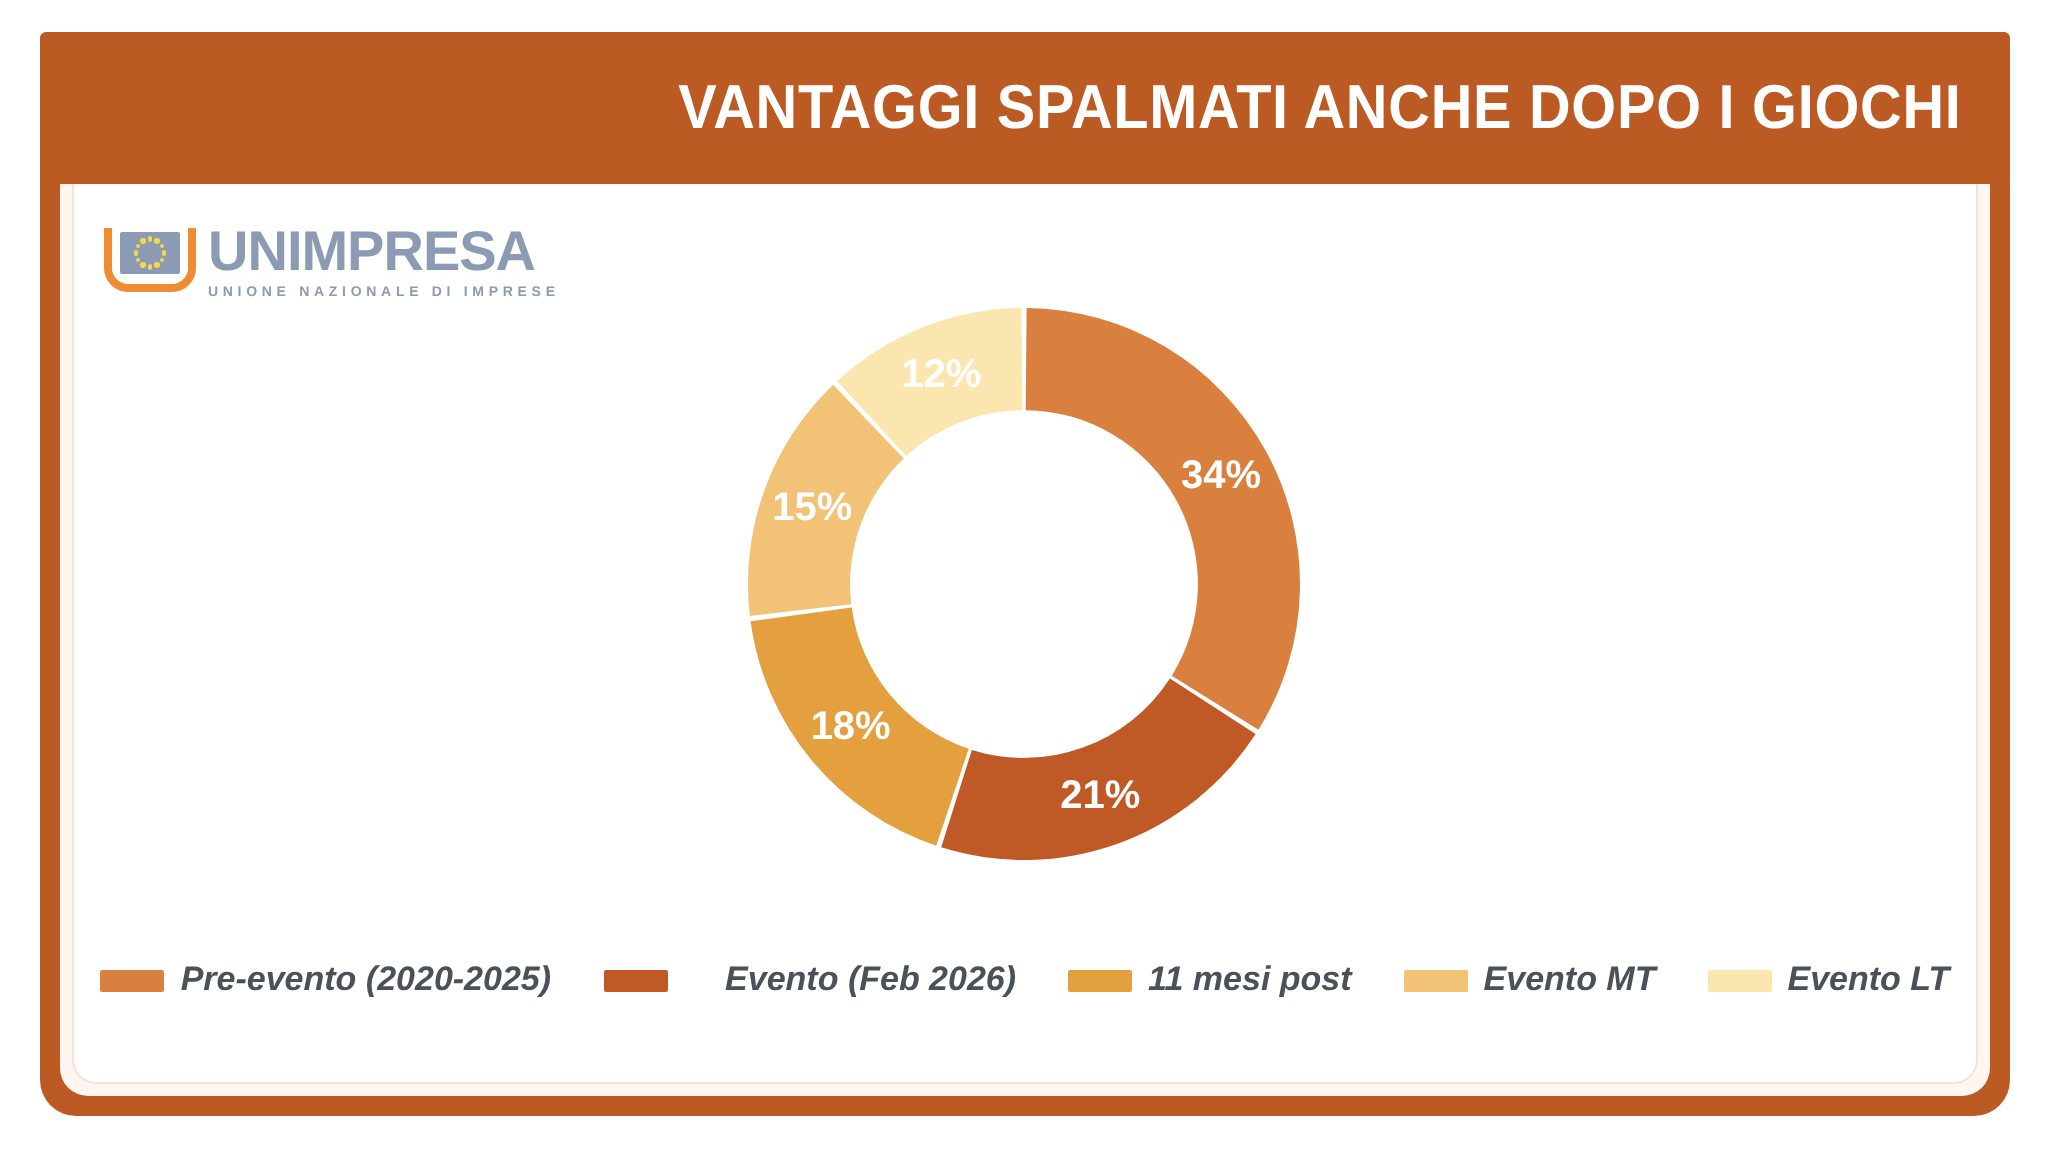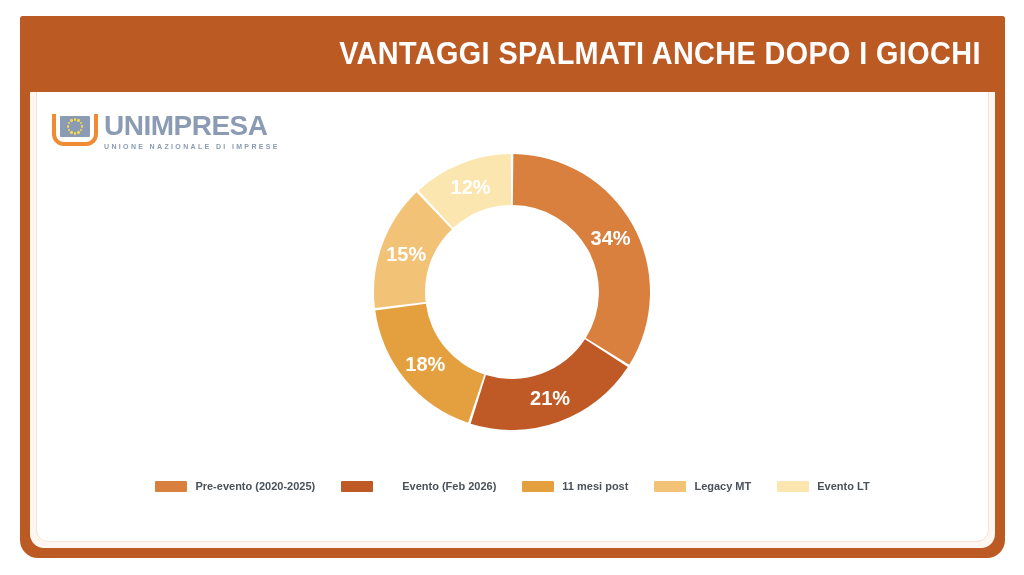--- a/index.html
+++ b/index.html
@@ -174,25 +174,26 @@
     align-items: center;
     gap: 8px;
   }
   .legend-swatch {
     width: 32px;
     height: 11px;
     border-radius: 1px;
     flex: none;
   }
   .legend-label {
-    font-size: 11px;
+    font-size: 17px;
     font-weight: bold;
     color: #4a5158;
     white-space: nowrap;
     font-family: "Liberation Sans", sans-serif;
+    font-style: italic;
   }
 </style>
 </head>
 <body>
 
 <div id="slide">
 
   <div class="frame"></div>
   <div class="card-gap"></div>
   <div class="card"></div>
@@ -248,21 +249,21 @@
       <div class="legend-item">
         <span class="legend-swatch" style="background: rgb(191, 90, 38);"></span>
         <span class="legend-label" style="color: rgb(74, 81, 88); margin-left: 21px;">Evento (Feb 2026)</span>
       </div>
       <div class="legend-item">
         <span class="legend-swatch" style="background: rgb(228, 160, 63);"></span>
         <span class="legend-label" style="color: rgb(74, 81, 88);">11 mesi post</span>
       </div>
       <div class="legend-item">
         <span class="legend-swatch" style="background: rgb(242, 194, 119);"></span>
-        <span class="legend-label" style="color: rgb(74, 81, 88);">Legacy MT</span>
+        <span class="legend-label" style="color: rgb(74, 81, 88);">Evento MT</span>
       </div>
       <div class="legend-item">
         <span class="legend-swatch" style="background: rgb(251, 230, 176);"></span>
         <span class="legend-label" style="color: rgb(74, 81, 88);">Evento LT</span>
       </div>
     </div>
 
 </div>
 
 </body></html>

